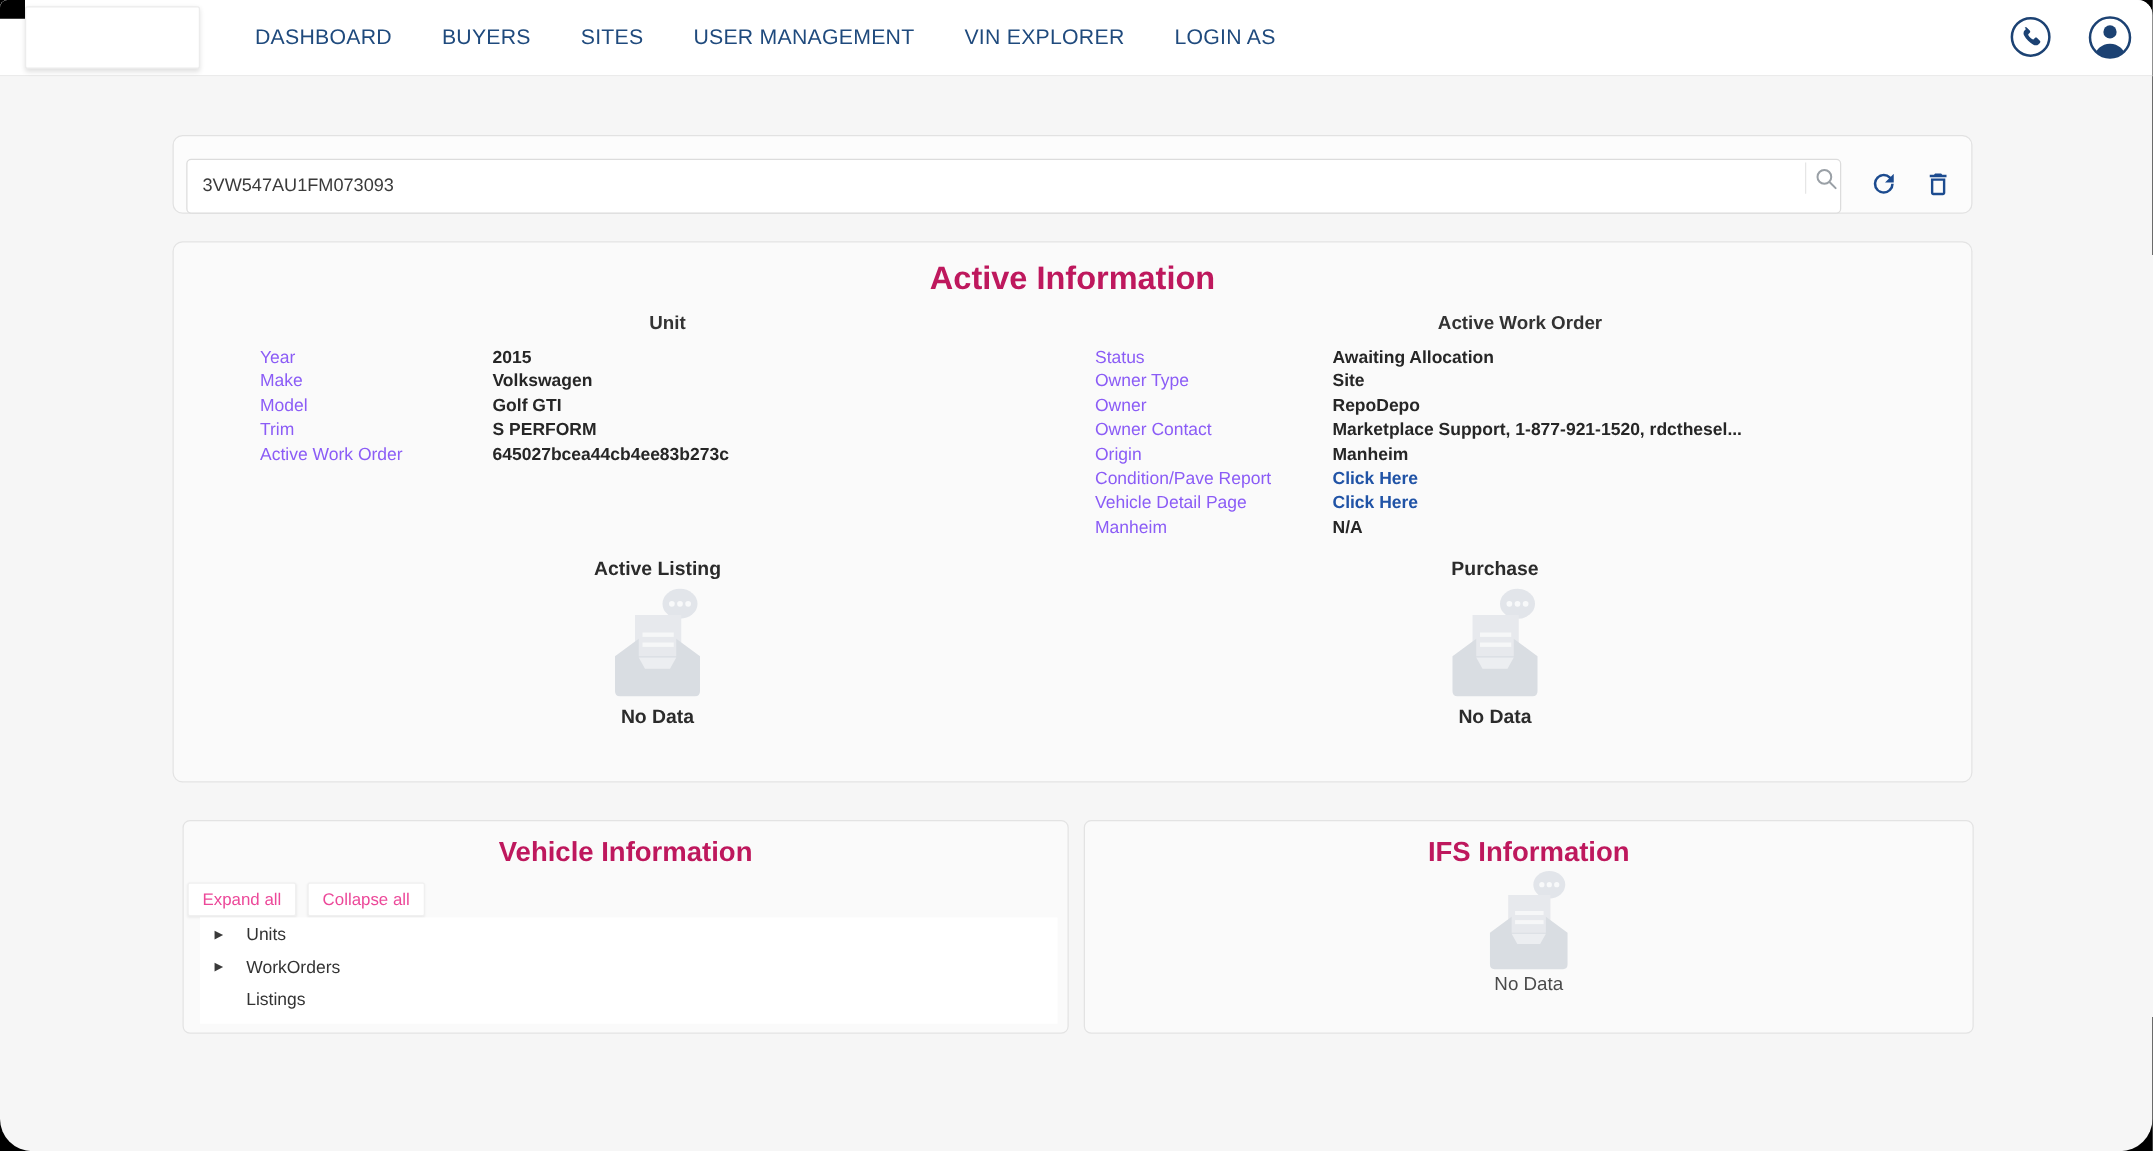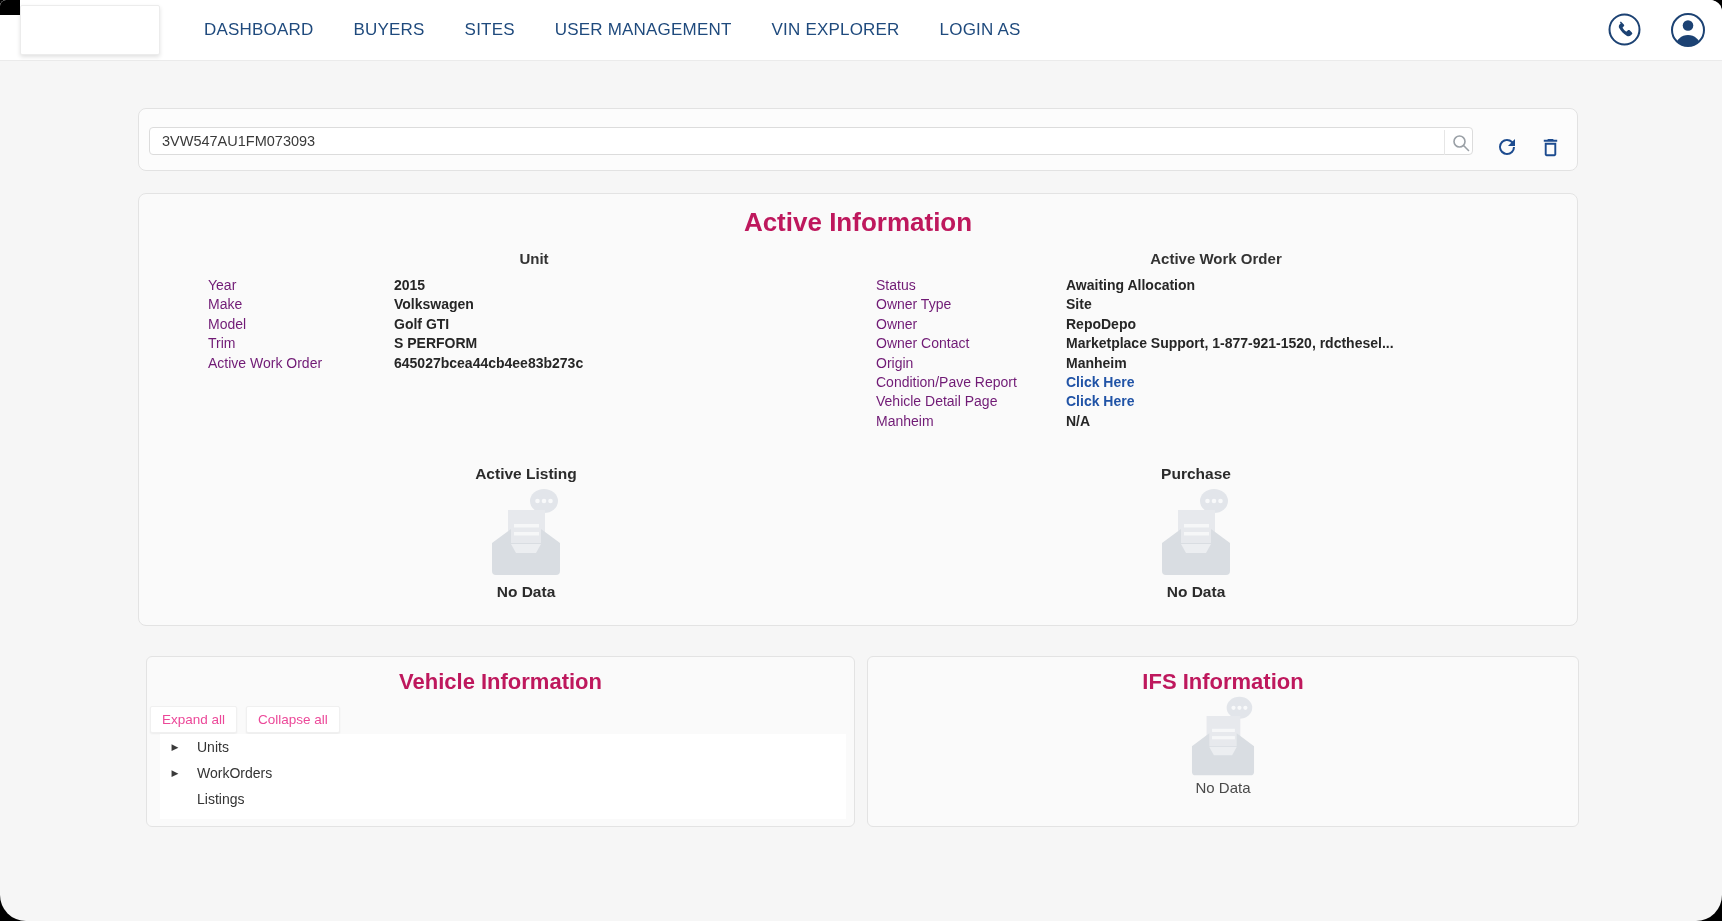--- a/index.html
+++ b/index.html
@@ -14,47 +14,47 @@
   #header{position:absolute;left:0;top:0;width:100%;height:60px;background:#fff;border-bottom:1px solid #ebebeb;z-index:10;padding-left:26px;}
   #logo-box{position:absolute;left:20px;top:5px;width:138px;height:48px;background:#fff;border:1px solid #ececec;border-radius:2px;box-shadow:0 2px 4px rgba(0,0,0,.12);}
   #nav{position:absolute;left:204px;top:0;height:60px;display:flex;align-items:center;gap:40px;}
   .nav-item{font-size:17px;color:#1f4a7d;letter-spacing:.2px;cursor:pointer;white-space:nowrap;}
   .hdr-icon-btn{position:absolute;top:12px;width:36px;height:36px;background:none;border:none;padding:0;cursor:pointer;}
   #phone-btn{left:1608px;top:13px;width:33px;height:33px;}
   #account-btn{left:1670px;top:12px;width:36px;height:36px;}
 
   
   #search-panel{position:absolute;left:138px;top:108px;width:1440px;height:63px;background:#fcfcfc;border:1px solid #e2e2e2;border-radius:8px;box-sizing:border-box;}
-  #vin-input{position:absolute;left:10px;top:18px;width:1324px;height:28px;box-sizing:border-box;background:#fff;border:1px solid #dcdcdc;border-radius:4px;font-family:"Liberation Sans",sans-serif;font-size:14.5px;color:#3a3a3a;padding:0 46px 0 12px;outline:none;}
+  #vin-input{position:absolute;left:10px;top:18px;width:1324px;height:44px;box-sizing:border-box;background:#fff;border:1px solid #dcdcdc;border-radius:4px;font-family:"Liberation Sans",sans-serif;font-size:14.5px;color:#3a3a3a;padding:0 46px 0 12px;outline:none;}
   #input-divider{position:absolute;left:1305px;top:21px;width:1px;height:25px;background:#e6e6e6;}
   #search-icon{position:absolute;left:1312px;top:24px;width:20px;height:20px;cursor:pointer;}
   #refresh-btn{position:absolute;left:1356px;top:26px;width:24px;height:24px;background:none;border:none;padding:0;cursor:pointer;}
   #trash-btn{position:absolute;left:1399px;top:26px;width:24px;height:24px;background:none;border:none;padding:0;cursor:pointer;}
 
   
   .panel{position:absolute;background:#fafafa;border:1px solid #e3e3e3;box-sizing:border-box;}
   #active-info-panel{left:138px;top:193px;width:1440px;height:433px;border-radius:8px;}
   .panel-title{color:#be185d;font-weight:700;text-align:center;}
   #active-info-title{margin-top:13px;font-size:26px;}
 
   .col-header{position:absolute;font-size:15px;font-weight:700;color:#333;text-align:center;}
   #unit-header{left:70px;top:56px;width:650px;}
   #wo-header{left:737px;top:56px;width:680px;}
 
   .rows{position:absolute;top:82px;}
   #unit-rows{left:69px;width:620px;}
   #wo-rows{left:737px;width:690px;}
   .row{display:flex;font-size:14px;line-height:19.4px;}
-  .row .lbl{color:#701a75;flex:0 0 auto;}
+  .row .lbl{color:#8b5cf6;flex:0 0 auto;}
   #unit-rows .lbl{width:186px;}
   #wo-rows .lbl{width:190px;}
   .row .val{font-weight:700;color:#262626;white-space:nowrap;}
   .row .val.link{color:#2053a6;cursor:pointer;}
 
-  .empty-block{position:absolute;top:271px;text-align:center;}
+  .empty-block{position:absolute;top:253px;text-align:center;}
   #listing-block{left:0;width:774px;}
   #purchase-block{left:697px;width:720px;}
   .empty-title{font-size:15.5px;font-weight:700;color:#2b2b2b;margin-bottom:4px;}
   .empty-caption{font-size:15.5px;font-weight:700;color:#2b2b2b;margin-top:4px;}
   .empty-caption.light{font-weight:400;font-size:15px;color:#4a4a4a;}
 
   
   #vehicle-panel{left:146px;top:656px;width:709px;height:171px;border-radius:6px;}
   #vehicle-title,#ifs-title{margin-top:12px;font-size:22px;}
   #expand-row{position:absolute;left:3px;top:49px;display:flex;gap:9px;}

